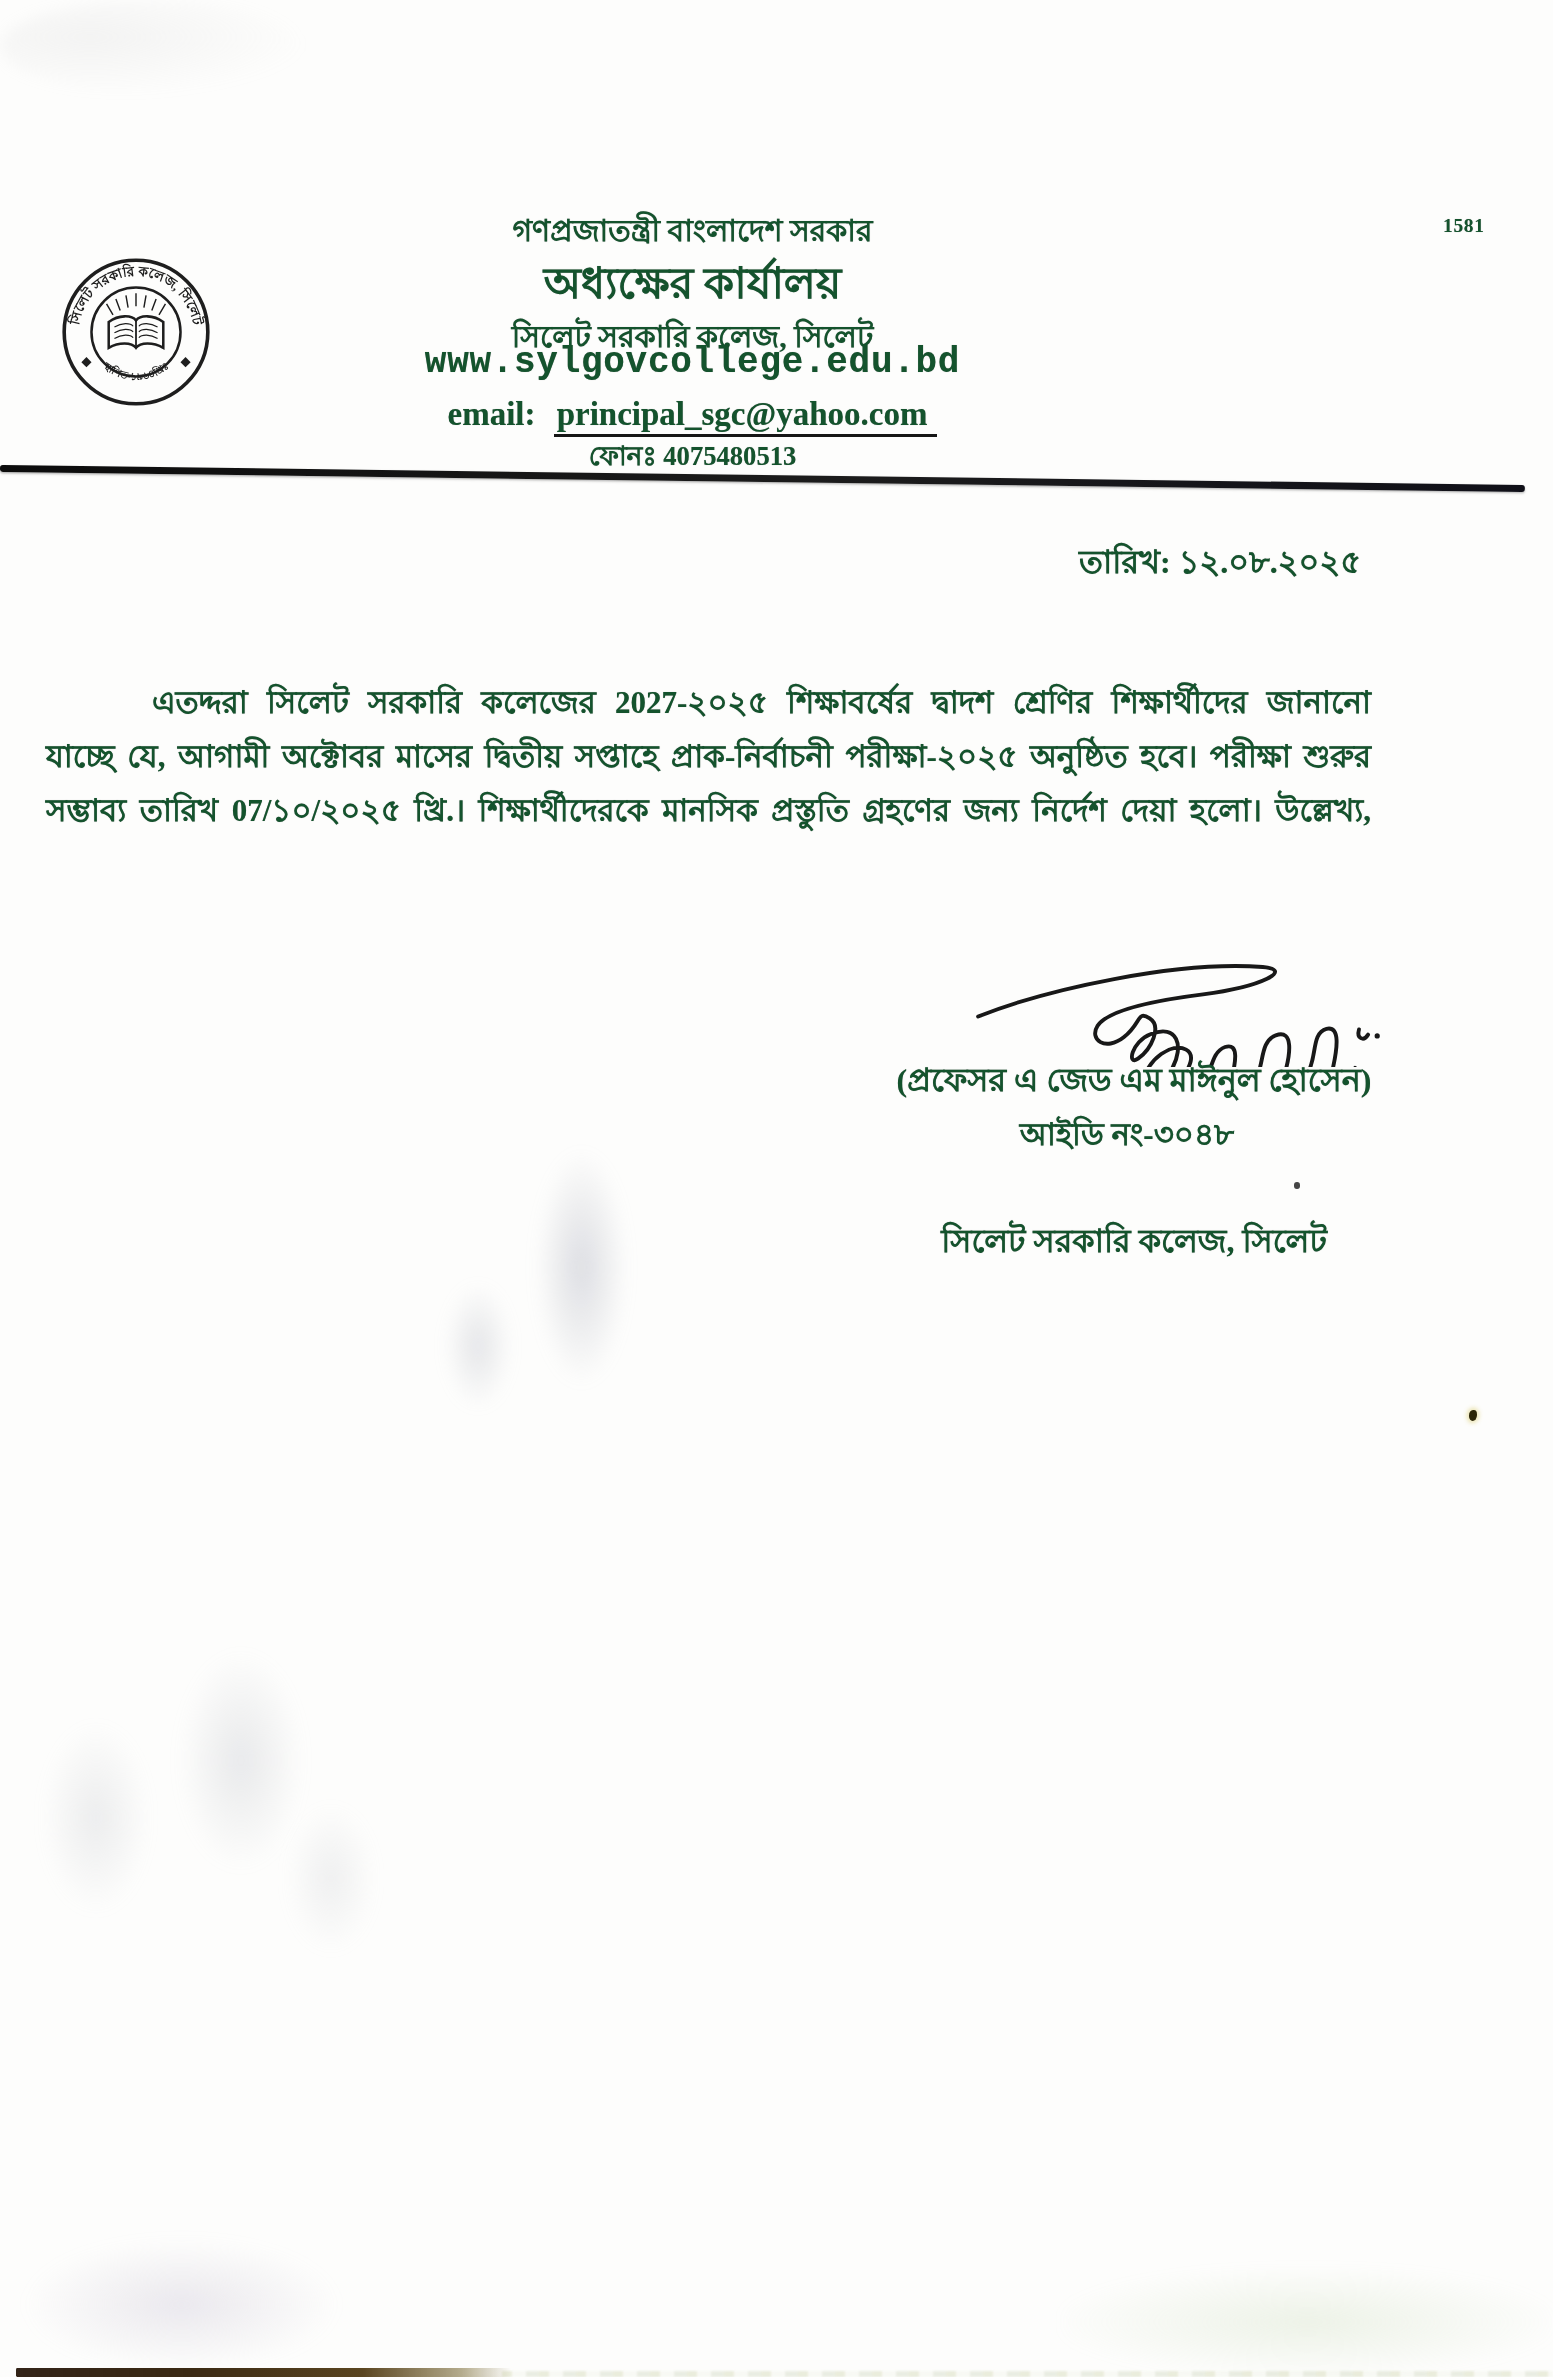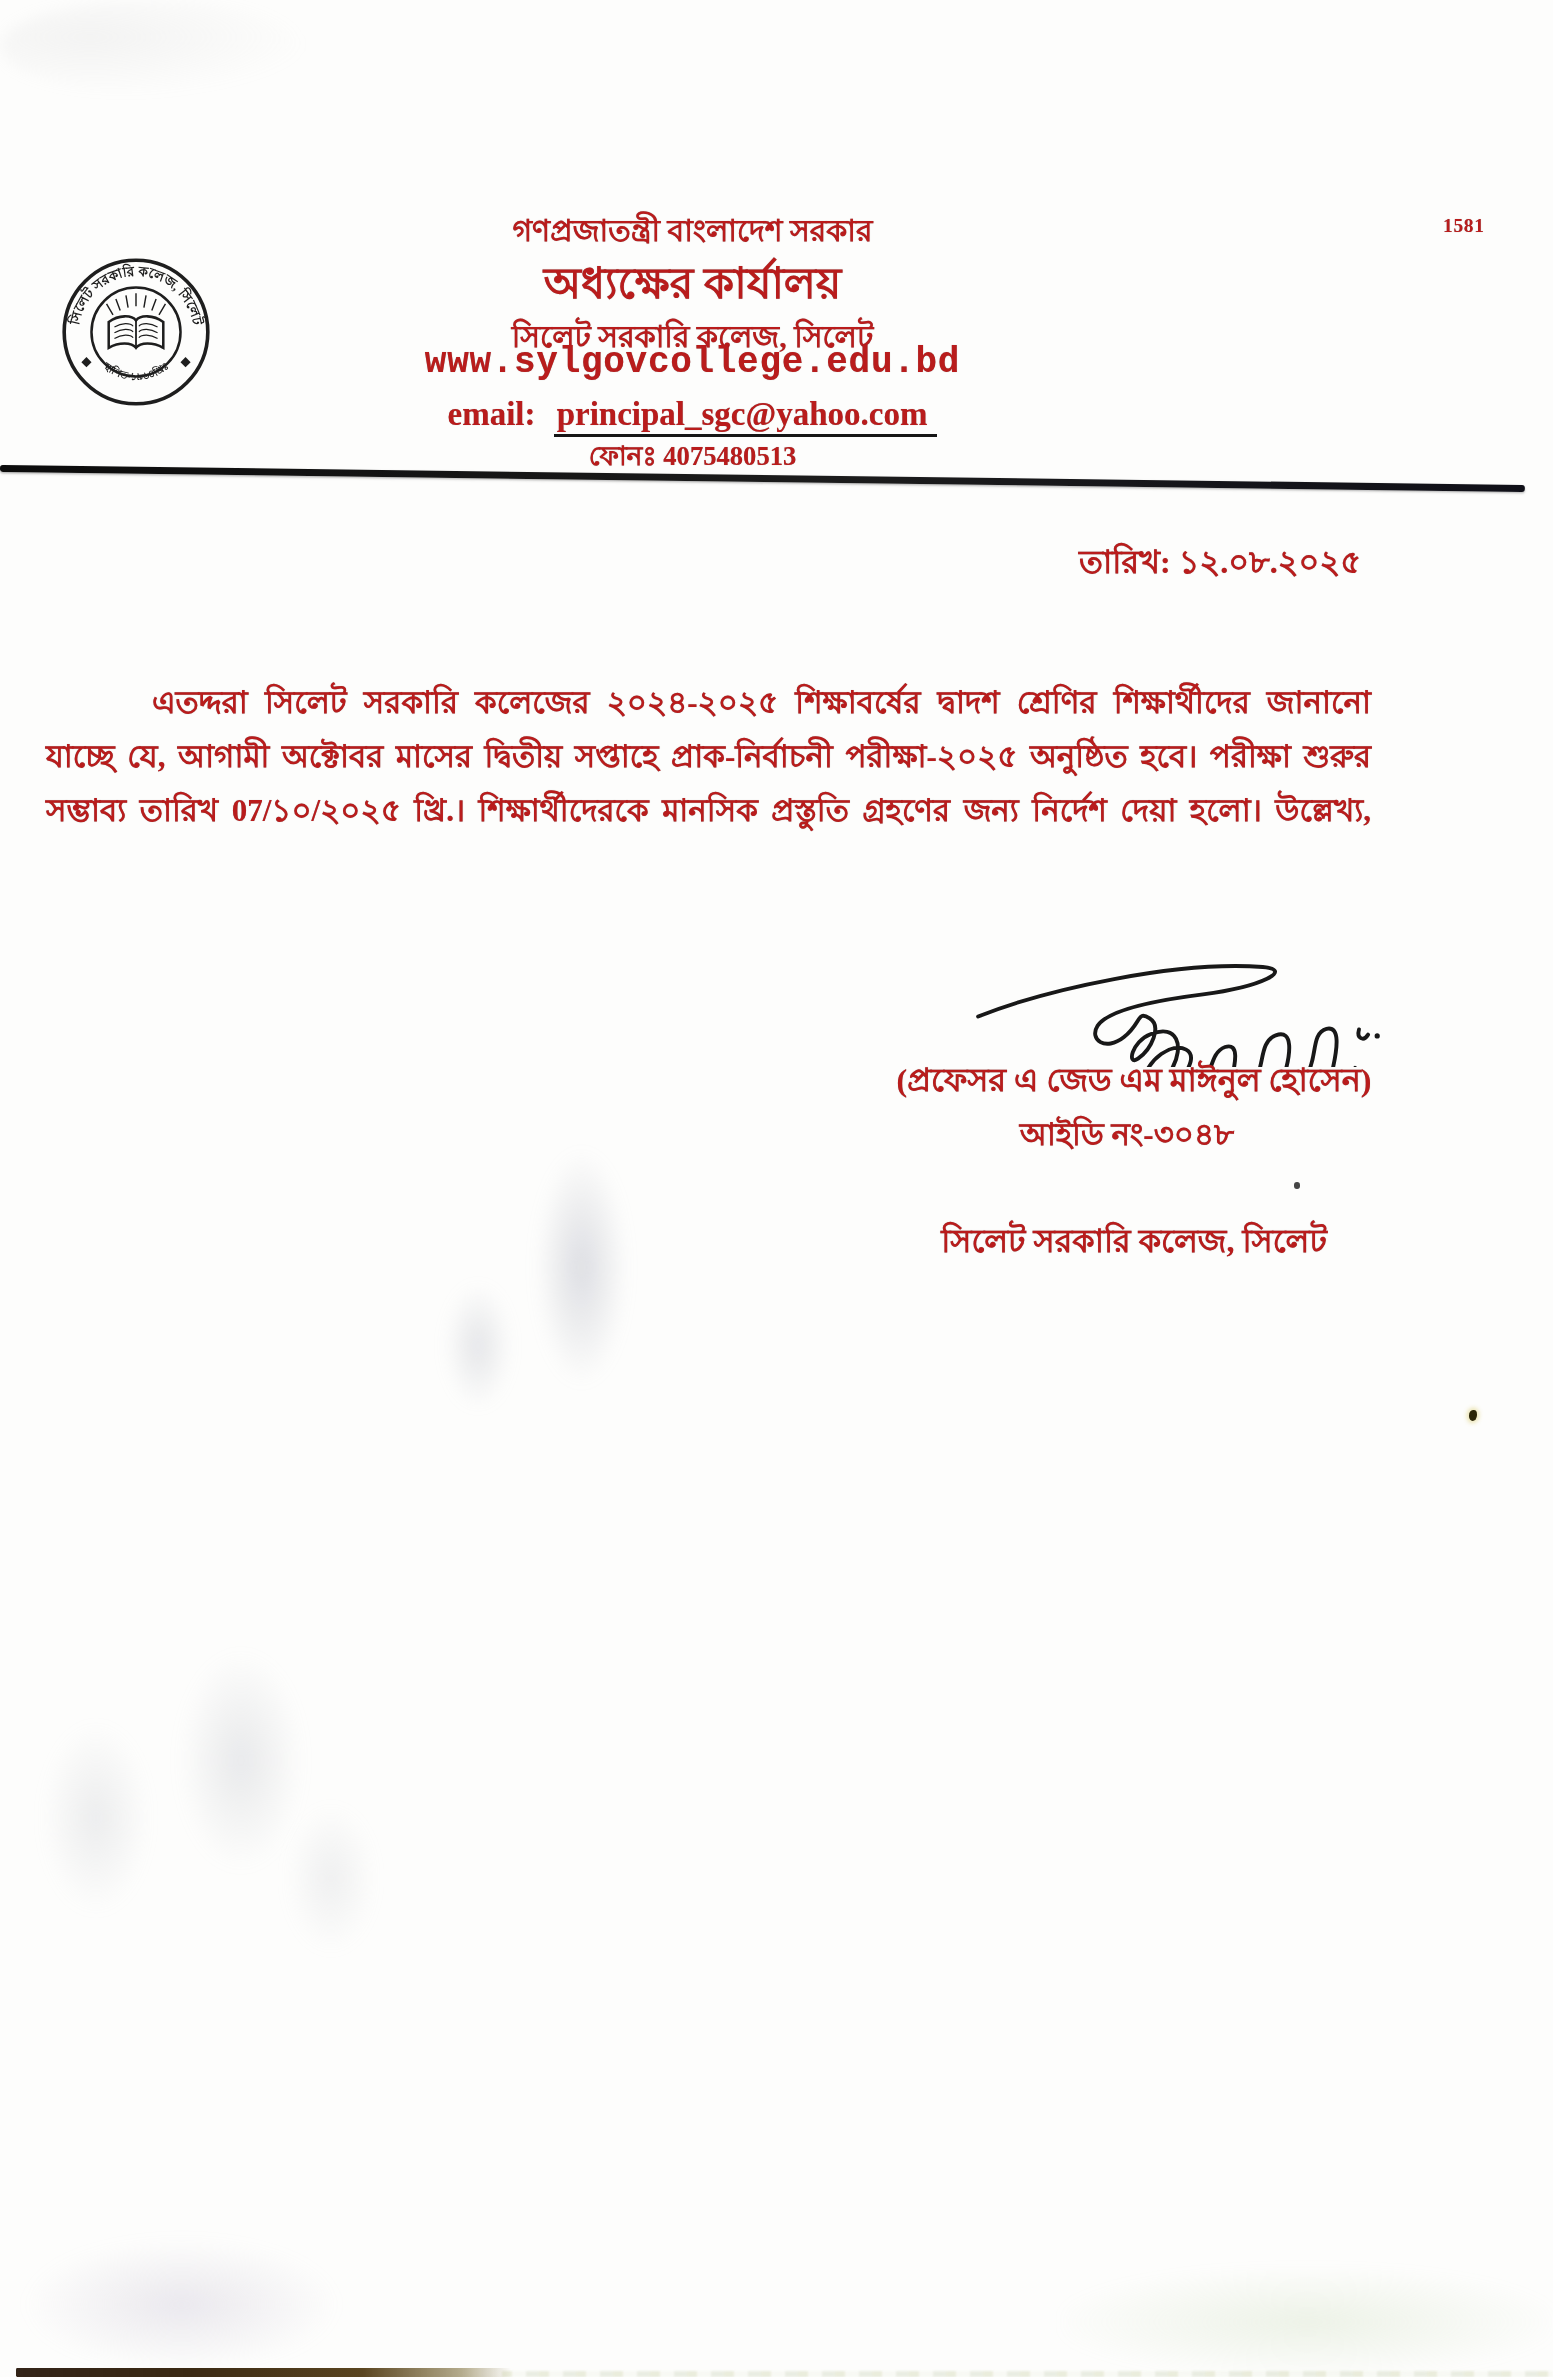--- a/index.html
+++ b/index.html
@@ -7,21 +7,21 @@
     position:relative;
     width:1553px;height:2377px;
     margin:0 auto;
     background:#fdfdfc;
     overflow:hidden;
     font-family:"Liberation Serif","DejaVu Serif",serif;
     color:#1b1b1b;
   }
   .abs{position:absolute;}
   .bn{font-family:"Liberation Serif","DejaVu Serif",serif;}
-  .ink{color:#b91c1c;text-shadow:0 0 0.7px rgba(20,20,20,0.45);}
+  .ink{color:#14532d;text-shadow:0 0 0.7px rgba(20,20,20,0.45);}
 
   
   .header-block{left:0;top:0;width:1385px;text-align:center;}
   .hl{position:absolute;left:0;width:100%;text-align:center;font-weight:700;white-space:nowrap;}
   .h-gov    {top:207px;font-size:30px;}
   .h-office {top:251px;font-size:43px;}
   .h-college{top:313px;font-size:30px;}
   .h-www    {top:342px;font-size:36px;letter-spacing:0.7px;font-family:Liberation Mono, monospace;}
   .h-email  {top:396px;font-size:33px;}
   .h-email .u{border-bottom:3.6px solid #161616;padding:0 10px 2.2px 2.9px;margin-left:10px;}
@@ -144,21 +144,21 @@
     </div>
     <div class="hl h-phone bn ink">ফোনঃ 4075480513</div>
   </div>
 
   <div class="abs divider"></div>
 
   <div class="abs date-line bn ink">তারিখ: ১২.০৮.২০২৫</div>
 
 
   <div class="abs body-block bn ink">
-    <div class="body-line first">এতদ্দরা সিলেট সরকারি কলেজের ২০২৪-২০২৫ শিক্ষাবর্ষের দ্বাদশ শ্রেণির শিক্ষার্থীদের জানানো</div>
+    <div class="body-line first">এতদ্দরা সিলেট সরকারি কলেজের 2027-২০২৫ শিক্ষাবর্ষের দ্বাদশ শ্রেণির শিক্ষার্থীদের জানানো</div>
     <div class="body-line">যাচ্ছে যে, আগামী অক্টোবর মাসের দ্বিতীয় সপ্তাহে প্রাক-নির্বাচনী পরীক্ষা-২০২৫ অনুষ্ঠিত হবে। পরীক্ষা শুরুর</div>
     <div class="body-line">সম্ভাব্য তারিখ 07/১০/২০২৫ খ্রি.। শিক্ষার্থীদেরকে মানসিক প্রস্তুতি গ্রহণের জন্য নির্দেশ দেয়া হলো। উল্লেখ্য,</div>
   </div>
 
   <svg class="abs sig-svg" viewBox="0 0 640 170">
     <g fill="none" stroke="#181818" stroke-width="6" stroke-linecap="round" stroke-linejoin="round">
       <path d="M14,98 C120,56 320,12 452,22 C500,26 452,52 360,64 C296,72 216,86 198,112
                C184,134 210,152 238,130 C266,108 258,88 278,101 C297,113 281,148 260,163
                C243,175 249,137 280,125 C320,109 332,143 312,179 C289,220 257,247 268,197
                C276,163 312,137 334,149 C352,159 334,183 324,203 C314,223 332,231 354,211

